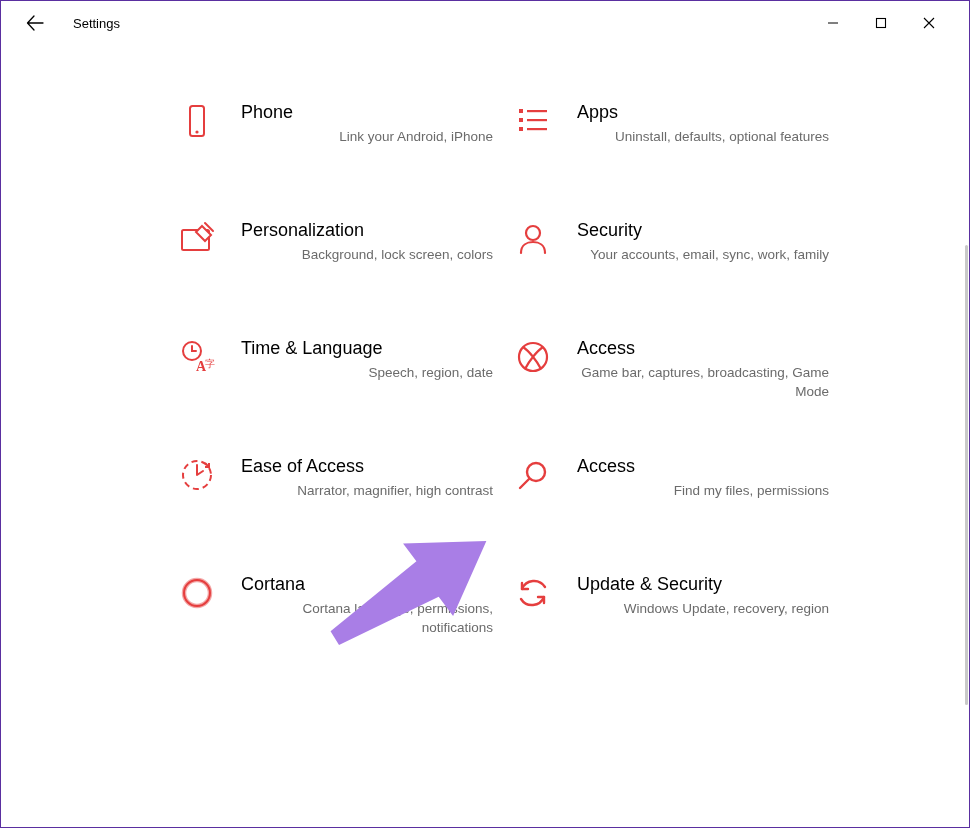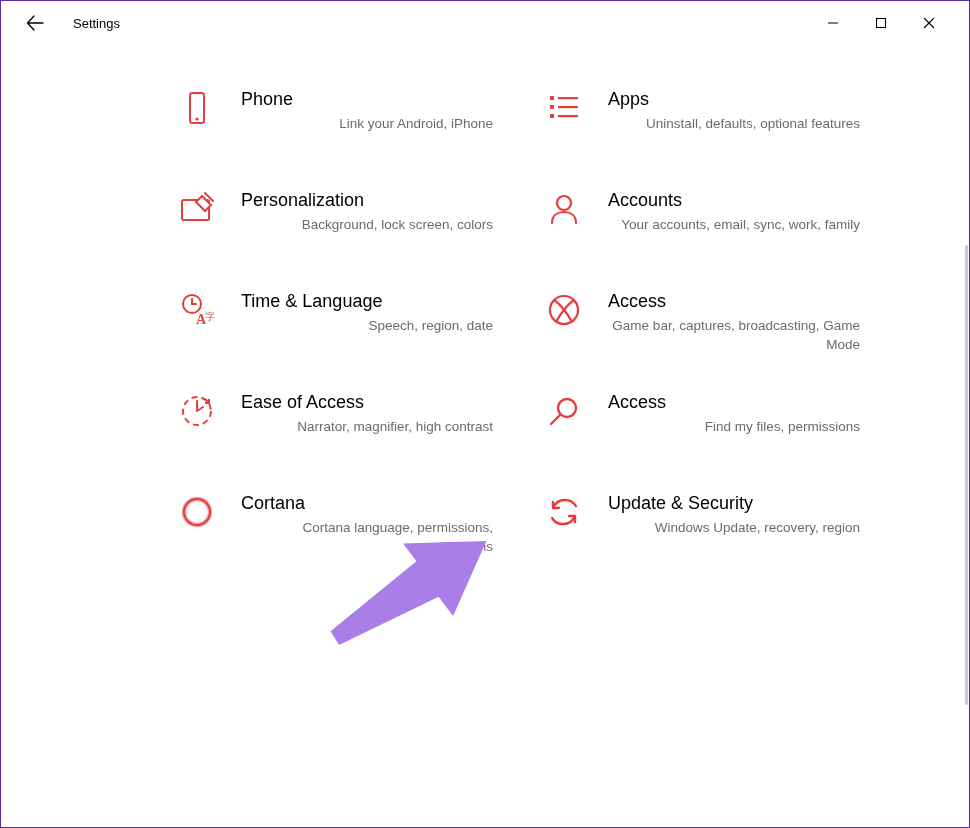--- a/index.html
+++ b/index.html
@@ -52,22 +52,21 @@
     position: relative;
     height: calc(100% - 44px);
     overflow: hidden;
   }
   .grid {
     display: grid;
     grid-template-columns: 336px 336px;
     column-gap: 0;
     row-gap: 48px;
     margin-left: 176px;
-    margin-top: 43px;
-    gap: 31px;
+    margin-top: 56px;
   }
   .category {
     display: flex;
     align-items: flex-start;
     cursor: pointer;
     width: 336px;
     min-height: 70px;
   }
   .cat-icon {
     width: 40px;
@@ -190,21 +189,21 @@
     </div>
 
     <div class="category">
       <div class="cat-icon">
         <svg viewBox="0 0 36 36">
             <circle cx="18" cy="12" r="7" stroke="#e53e3e" stroke-width="2.2" fill="none"></circle>
             <path d="M6 32 C6 24 12 21 18 21 C24 21 30 24 30 32" stroke="#e53e3e" stroke-width="2.2" fill="none" stroke-linecap="round"></path>
           </svg>
       </div>
       <div class="cat-text">
-        <div class="cat-title">Accounts</div>
+        <div class="cat-title">Security</div>
         <div class="cat-desc">Your accounts, email, sync, work, family</div>
       </div>
     </div>
 
     <div class="category">
       <div class="cat-icon">
         <svg viewBox="0 0 36 36">
             <circle cx="13" cy="12" r="9" stroke="#e53e3e" stroke-width="2" fill="none"></circle>
             <path d="M13 7 V12 H17" stroke="#e53e3e" stroke-width="2" fill="none" stroke-linecap="round"></path>
             <text x="17" y="32" font-size="14" font-weight="bold" fill="#e53e3e" font-family="Segoe UI">A</text>

